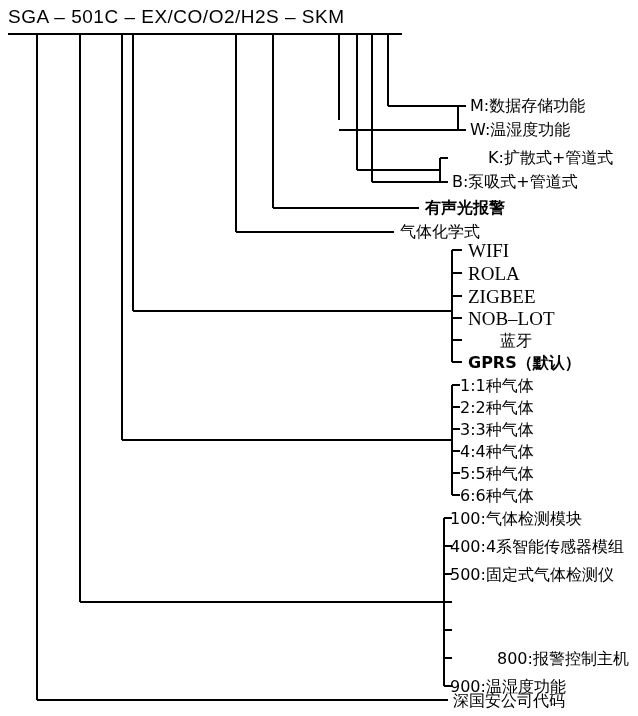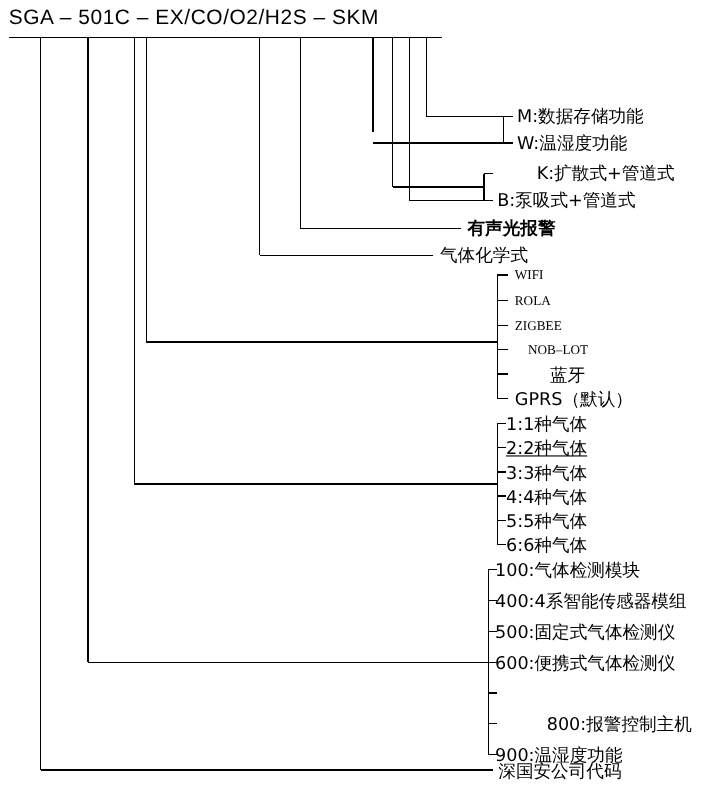--- a/index.html
+++ b/index.html
@@ -32,21 +32,21 @@
     top: 6px;
     font-family: "Liberation Sans", sans-serif;
     font-size: 19px;
     font-weight: normal;
     letter-spacing: 0.5px;
     white-space: nowrap;
   }
   .label {
     position: absolute;
     font-family: "Liberation Serif", serif;
-    font-size: 12px;
+    font-size: 19px;
     white-space: nowrap;
     line-height: 15px;
   }
   .label.cn {
     font-family: "DejaVu Sans", sans-serif;
     font-size: 16px;
   }
 </style>
 </head>
 <body>
@@ -125,33 +125,32 @@
   <div class="label cn" style="left:452px; top:150px;margin-left:36px;">K:扩散式+管道式</div>
   <div class="label cn" style="left:452px; top:174px;">B:泵吸式+管道式</div>
 
   <div class="label cn" style="left:425px; top:200px;font-weight:bold;">有声光报警</div>
 
   <div class="label cn" style="left:400px; top:224px;">气体化学式</div>
 
   <div class="label" style="left:468px; top:243px;">WIFI</div>
   <div class="label" style="left:468px; top:266px;">ROLA</div>
   <div class="label" style="left:468px; top:289px;">ZIGBEE</div>
-  <div class="label" style="left:480px; top:311px;">NOB–LOT</div>
+  <div class="label" style="left:468px; top:311px;">NOB–LOT</div>
   <div class="label cn" style="left:468px; top:333px;margin-left:32px;">蓝牙</div>
-  <div class="label cn" style="left:468px; top:355px;">GPRS（默认）</div>
+  <div class="label cn" style="left:468px; top:355px;font-weight:bold;">GPRS（默认）</div>
 
   <div class="label cn" style="left:460px; top:378px;">1:1种气体</div>
-  <div class="label cn" style="left:460px; top:400px;text-decoration:underline;">2:2种气体</div>
+  <div class="label cn" style="left:460px; top:400px;">2:2种气体</div>
   <div class="label cn" style="left:460px; top:422px;">3:3种气体</div>
   <div class="label cn" style="left:460px; top:444px;">4:4种气体</div>
   <div class="label cn" style="left:460px; top:466px;">5:5种气体</div>
   <div class="label cn" style="left:460px; top:488px;">6:6种气体</div>
 
   <div class="label cn" style="left:450px; top:511px;">100:气体检测模块</div>
   <div class="label cn" style="left:450px; top:539px;">400:4系智能传感器模组</div>
   <div class="label cn" style="left:450px; top:567px;">500:固定式气体检测仪</div>
-  <div class="label cn" style="left:450px; top:595px;">600:便携式气体检测仪</div>
   <div class="label cn" style="left:450px; top:651px;margin-left:47px;">800:报警控制主机</div>
   <div class="label cn" style="left:450px; top:679px;">900:温湿度功能</div>
 
   <div class="label cn" style="left:453px; top:693px;">深国安公司代码</div>
 
 </div>
 
 </body></html>

